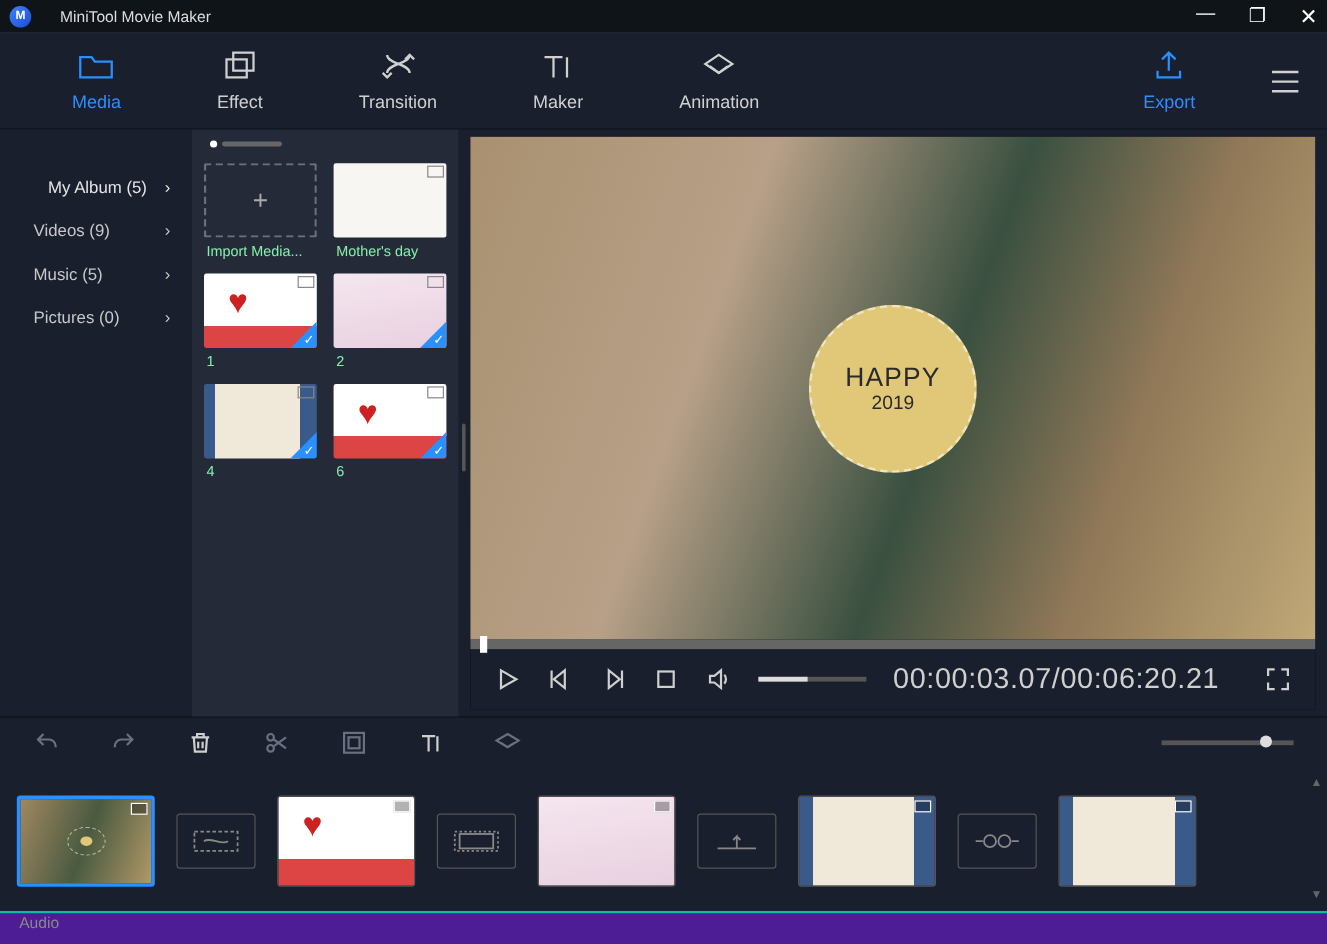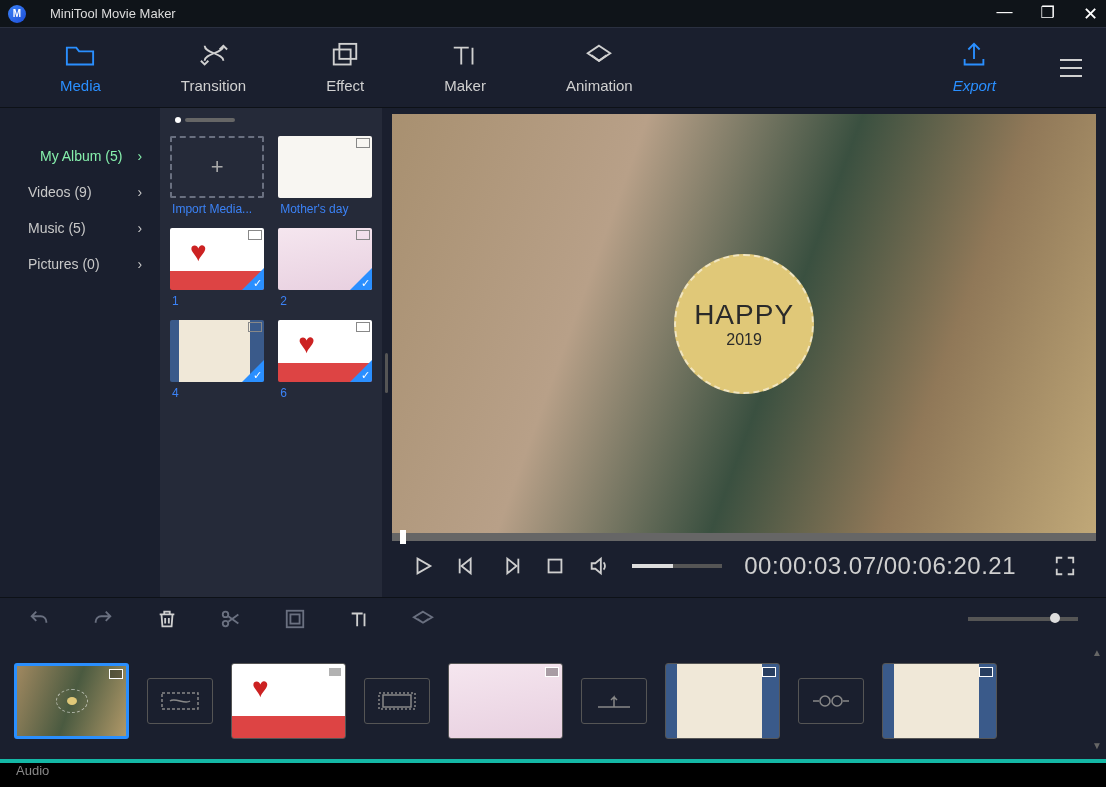--- a/index.html
+++ b/index.html
@@ -16,48 +16,48 @@
 .topbar-item { display: flex; flex-direction: column; align-items: center; gap: 8px; padding: 0 40px; cursor: pointer; color: #d0d0d0; font-size: 15px; }
 .topbar-item.active { color: #2a8fff; }
 .topbar-item .ticon { width: 30px; height: 28px; display: flex; align-items: center; justify-content: center; }
 .topbar-spacer { flex: 1; }
 .topbar-right { display: flex; align-items: center; gap: 40px; }
 
 
 .main { flex: 1; display: flex; background: #1a1f2e; min-height: 0; }
 .sidebar { width: 190px; background: #1a1f2e; padding: 30px 0 0 0; }
 .sidebar-item { display: flex; align-items: center; justify-content: space-between; padding: 10px 18px 10px 28px; font-size: 14px; cursor: pointer; }
-.sidebar-item.active { color: #86efac; padding-left: 40px; }
+.sidebar-item.active { color: #e5e5e5; padding-left: 40px; }
 .sidebar-item .chev { font-size: 14px; }
 
 .media-panel { width: 260px; background: #252a39; padding: 10px 10px; position: relative; }
 .scroll-indicator { height: 8px; position: relative; margin-bottom: 10px; }
 .scroll-indicator .bar { position: absolute; left: 15px; width: 50px; height: 4px; background: #666; border-radius: 2px; }
 .scroll-indicator .dot { position: absolute; left: 5px; width: 6px; height: 6px; background: #fff; border-radius: 50%; top: -1px; }
 .media-grid { display: grid; grid-template-columns: 1fr 1fr; gap: 12px 14px; }
 .media-item { display: flex; flex-direction: column; gap: 4px; }
 .media-thumb { width: 100%; height: 62px; background: #3a3f50; border-radius: 2px; position: relative; overflow: hidden; }
 .media-thumb.import { border: 2px dashed #6a7080; background: transparent; display: flex; align-items: center; justify-content: center; font-size: 22px; color: #aaa; }
 .media-thumb .corner { position: absolute; bottom: 0; right: 0; width: 0; height: 0; border-left: 22px solid transparent; border-bottom: 22px solid #2a8fff; }
 .media-thumb .check { position: absolute; bottom: 0; right: 2px; color: #fff; font-size: 11px; }
 .media-thumb .idbadge { position: absolute; top: 2px; right: 2px; width: 14px; height: 10px; border: 1px solid #888; }
-.media-label { font-size: 12px; color: #3b82f6; padding-left: 2px; }
+.media-label { font-size: 12px; color: #86efac; padding-left: 2px; }
 .resize-handle { position: absolute; right: -6px; top: 50%; width: 3px; height: 40px; background: #555; border-radius: 2px; }
 
 
 .thumb-love { background: linear-gradient(#fff 70%, #d44 70%); }
 .thumb-love::after { content:"♥"; position:absolute; top:8px; left:20px; color:#c22; font-size:28px; font-style:italic; }
 .thumb-pink { background: linear-gradient(170deg,#f5e6ef,#e8d0e0); }
 .thumb-screen { background: linear-gradient(90deg,#3a5a8a 10%, #f0e8d8 10% 85%, #3a5a8a 85%); }
 .thumb-mom { background: #f8f6f2; }
 
 .preview-area { flex: 1; display: flex; flex-direction: column; background: #000; margin: 6px 10px 6px 10px; }
 .preview-video { flex: 1; background: linear-gradient(110deg, #a89070 0%, #b8a088 30%, #3a5040 55%, #907858 75%, #c0a878 100%); filter: blur(0); position: relative; display: flex; align-items: center; justify-content: center; }
 .preview-badge { width: 140px; height: 140px; border-radius: 50%; background: #e0c878; border: 2px dashed #fff8; display: flex; flex-direction: column; align-items: center; justify-content: center; color: #2a2a2a; }
-.preview-badge .line1 { font-size: 28px; letter-spacing: 1px; }
+.preview-badge .line1 { font-size: 22px; letter-spacing: 1px; }
 .preview-badge .line2 { font-size: 16px; }
 .preview-scrub { height: 8px; background: #666; position: relative; }
 .preview-scrub .pos { position: absolute; left: 8px; top: -3px; width: 6px; height: 14px; background: #fff; }
 .preview-controls { height: 50px; background: #1a1f2e; display: flex; align-items: center; padding: 0 20px; gap: 22px; color: #cfcfcf; }
 .preview-controls .timecode { margin-left: auto; font-size: 24px; letter-spacing: 0.5px; }
 .preview-controls .fullscreen-icon { margin-left: 16px; }
 .vol-track { width: 90px; height: 4px; background: #555; position: relative; }
 .vol-track .vol-fill { position: absolute; left: 0; width: 45%; height: 100%; background: #ddd; }
 
 
@@ -69,21 +69,21 @@
 .timeline { height: 120px; background: #1a1f2e; padding: 8px 14px 4px 14px; display: flex; align-items: center; gap: 18px; overflow: hidden; position: relative; }
 .clip { width: 115px; height: 76px; border-radius: 3px; position: relative; flex-shrink: 0; }
 .clip.selected { border: 3px solid #2a8fff; }
 .clip .cbadge { position: absolute; top: 3px; right: 3px; width: 14px; height: 10px; border: 1px solid #fff; background: rgba(0,0,0,0.3); }
 .clip-blur { background: linear-gradient(110deg,#a08860,#4a5a40,#b09868); }
 .clip-blur::after{content:""; position:absolute; left:50%; top:50%; width:30px; height:22px; border:1px dashed #fff8; border-radius:50%; transform:translate(-50%,-50%);}
 .clip-blur::before{content:""; position:absolute; left:50%; top:50%; width:10px; height:8px; background:#e0c878; border-radius:50%; transform:translate(-50%,-50%);}
 .clip-trans { width: 66px; height: 46px; border: 1px solid #555; border-radius: 3px; display: flex; align-items: center; justify-content: center; flex-shrink: 0; }
 .clip-trans svg { width: 40px; height: 28px; }
 .timeline-scroll { position: absolute; right: 4px; top: 8px; bottom: 8px; width: 10px; display:flex; flex-direction:column; justify-content:space-between; color:#666; font-size:10px;}
-.audio-row { height: 28px; background: #000000; padding: 0 16px; font-size: 13px; color: #888; border-top:4px solid #14b8a6;}
+.audio-row { height: 28px; background: #4c1d95; padding: 0 16px; font-size: 13px; color: #888; border-top:2px solid #14b8a6;}
 
 svg { display: block; }
 .ico { width: 22px; height: 22px; }
 .ico-lg { width: 30px; height: 28px; }
 </style>
 </head>
 <body>
 
 <div class="titlebar">
   <div class="logo">
@@ -102,56 +102,56 @@
     <div class="ticon">
       <svg viewBox="0 0 32 28" fill="none" stroke="#2a8fff" stroke-width="2">
           <path d="M2 6h10l3 4h15v14H2z"></path>
         </svg>
     </div>
     <span>Media</span>
   </div>
   <div class="topbar-item">
     <div class="ticon">
       <svg viewBox="0 0 32 28" fill="none" stroke="#d0d0d0" stroke-width="2">
+          <rect x="4" y="8" width="18" height="16"></rect>
+          <rect x="10" y="2" width="18" height="16"></rect>
+        </svg>
+    </div>
+    <span>Effect</span>
+  </div>
+  <div class="topbar-item">
+    <div class="ticon">
+      <svg viewBox="0 0 32 28" fill="none" stroke="#d0d0d0" stroke-width="2">
           <path d="M6 20c0-8 20-8 20-16M6 4c0 8 20 8 20 16"></path>
           <polyline points="2,20 6,24 10,20"></polyline>
           <polyline points="22,4 26,0 30,4" transform="translate(0,4)"></polyline>
         </svg>
     </div>
     <span>Transition</span>
   </div>
   <div class="topbar-item">
     <div class="ticon">
       <svg viewBox="0 0 32 28" fill="none" stroke="#d0d0d0" stroke-width="2">
-          <rect x="4" y="8" width="18" height="16"></rect>
-          <rect x="10" y="2" width="18" height="16"></rect>
-        </svg>
-    </div>
-    <span>Effect</span>
-  </div>
-  <div class="topbar-item">
-    <div class="ticon">
-      <svg viewBox="0 0 32 28" fill="none" stroke="#d0d0d0" stroke-width="2">
           <path d="M4 6h16M12 6v18M24 6v18"></path>
         </svg>
     </div>
     <span>Maker</span>
   </div>
   <div class="topbar-item">
     <div class="ticon">
       <svg viewBox="0 0 32 28" fill="none" stroke="#d0d0d0" stroke-width="2">
           <path d="M16 4l12 8-12 8-12-8z"></path>
           <path d="M8 14l8 6 8-6"></path>
         </svg>
     </div>
     <span>Animation</span>
   </div>
   <div class="topbar-spacer"></div>
   <div class="topbar-right">
-    <div class="topbar-item active" style="padding:0 20px;font-style:italic;">
+    <div class="topbar-item active" style="padding:0 20px;">
       <div class="ticon">
         <svg viewBox="0 0 32 28" fill="none" stroke="#2a8fff" stroke-width="2">
             <path d="M16 18V2M10 8l6-6 6 6M6 18v6h20v-6"></path>
           </svg>
       </div>
       <span>Export</span>
     </div>
     <div>
       <svg class="ico-lg" viewBox="0 0 30 28" stroke="#d0d0d0" stroke-width="2">
           <line x1="4" y1="6" x2="26" y2="6"></line>

